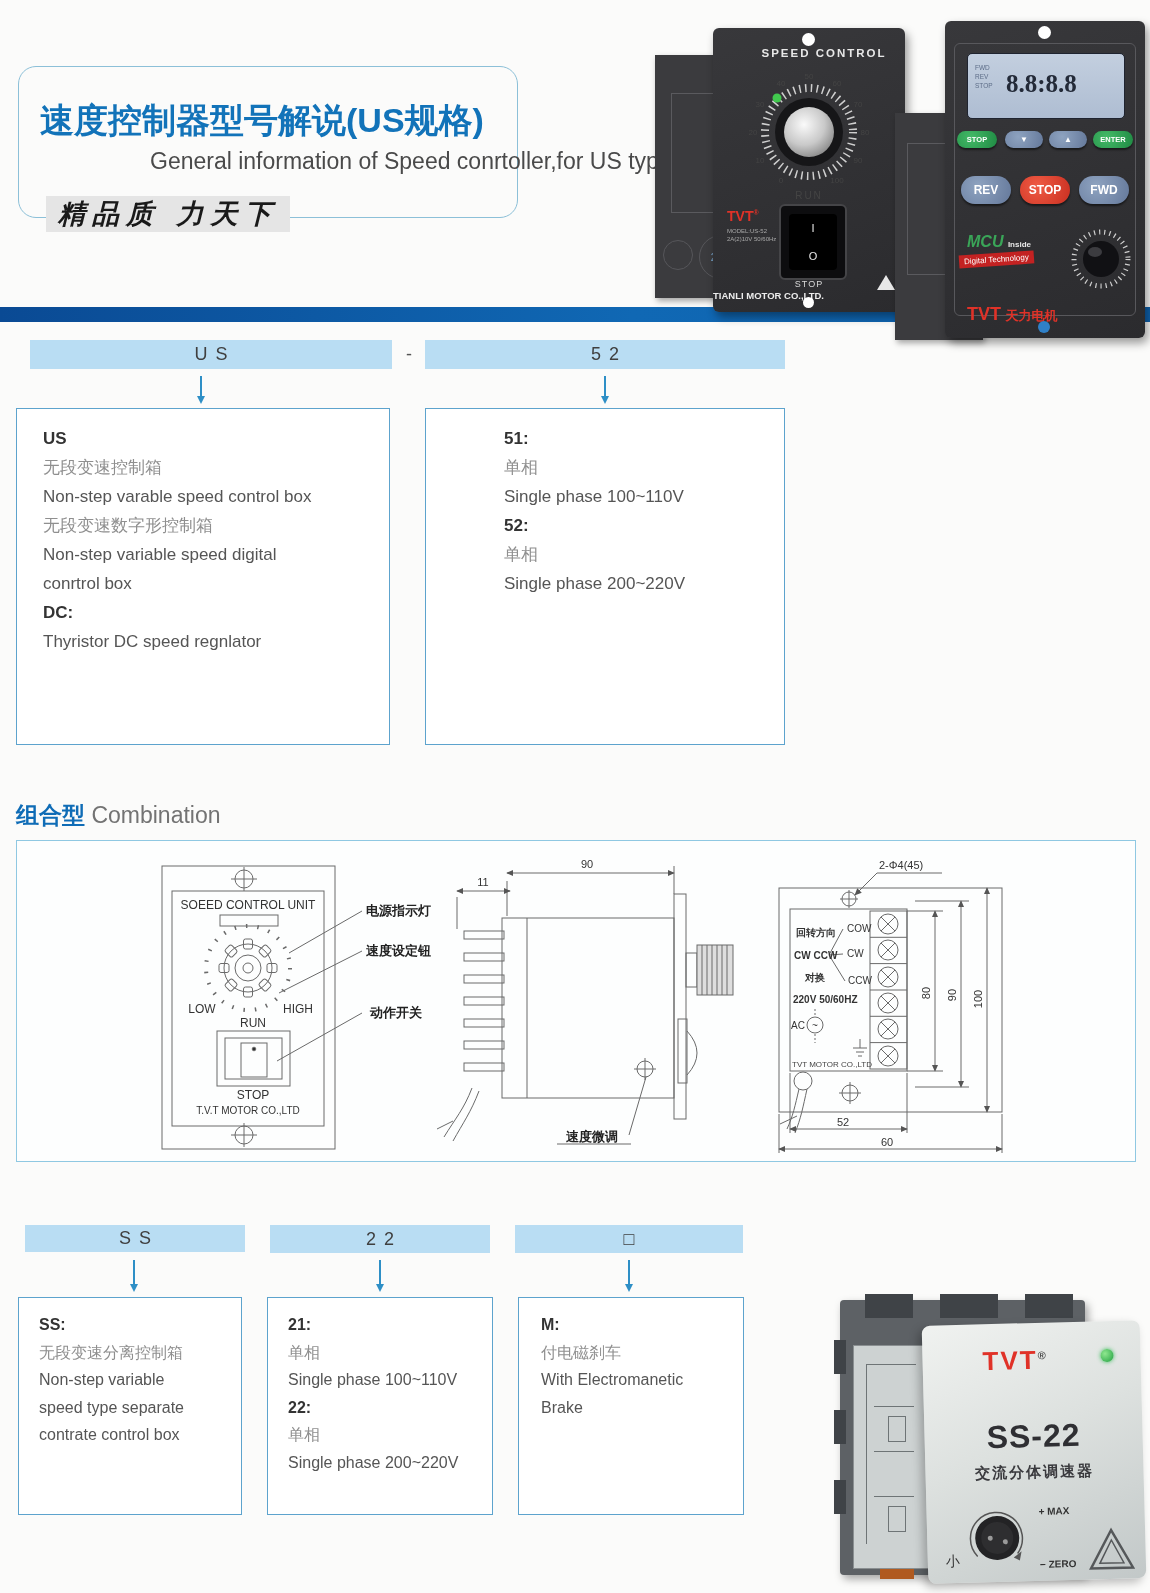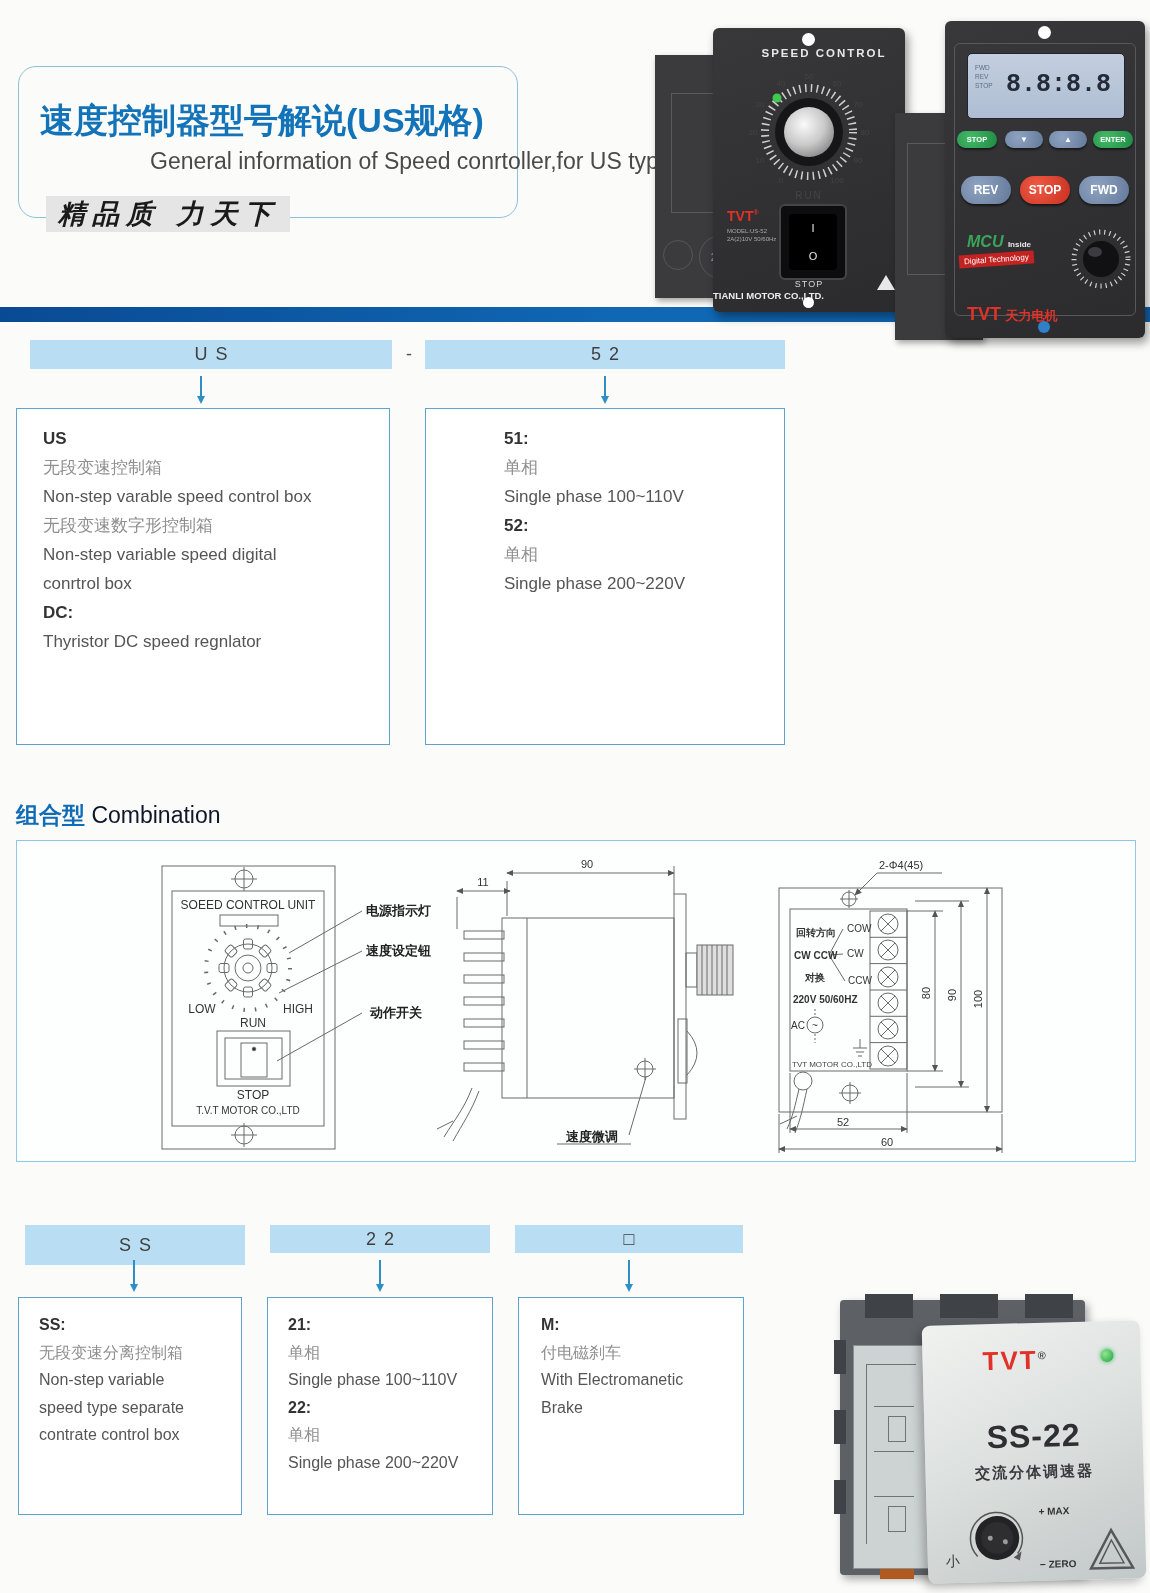--- a/index.html
+++ b/index.html
@@ -23,21 +23,21 @@
         border:4.5px solid transparent;border-top:8px solid #2e8fc6;}
   
   .expl-box{border:1px solid #5da3cd;background:#fff;box-sizing:border-box;}
   .expl-box .code{font-weight:bold;color:#333;}
   .expl-box .cn{color:#8f8f8f;}
   .expl-box .en{color:#555;}
   .r1 .line{font-size:17px;line-height:29px;}
   .r2 .line{font-size:16px;line-height:27.5px;}
   
   .sec-cn{font-size:23px;font-weight:bold;color:#0f6cb6;text-align:center;}
-  .sec-en{font-size:23px;color:#0f172a;}
+  .sec-en{font-size:23px;color:#737373;}
   
   .draw-panel{border:1.5px solid #8fc8e2;background:#fdfefe;}
   svg text{font-family:"Liberation Sans",sans-serif;fill:#444;}
   .dwg-t{font-size:12px;fill:#333;}
   .dwg-s{font-size:10px;fill:#333;}
   .dwg-dim{font-size:11px;fill:#333;}
   .dwg-lbl{font-size:13px;font-weight:bold;fill:#222;}
   
   .sidebox{background:#3b3b3e;box-shadow:2px 3px 6px rgba(0,0,0,.35);}
   .panel{background:linear-gradient(160deg,#38383b,#2b2b2e);border-radius:6px;
@@ -49,21 +49,21 @@
              border-radius:4px;color:#e8e8e8;display:flex;flex-direction:column;
              align-items:center;justify-content:space-around;font-size:11px;}
   .hole{background:#fff;border-radius:50%;}
   
   .pill{position:absolute;display:flex;align-items:center;justify-content:center;
         color:#fff;font-weight:bold;border-radius:12px;box-shadow:0 2px 2px rgba(0,0,0,.5);}
   .pill.green{background:radial-gradient(circle at 35% 35%,#43b967,#1f8a43);}
   .pill.slate{background:radial-gradient(circle at 35% 35%,#8ea3c0,#64789a);}
   .pill.red{background:radial-gradient(circle at 35% 35%,#ef5a43,#c92f21);}
   .lcd{background:linear-gradient(180deg,#c3cfdf,#aebdd2);border-radius:5px;border:1px solid #1f2430;}
-  .seg{font-family:Liberation Mono, monospace;font-weight:bold;color:#232a38;}
+  .seg{font-family:Liberation Serif, serif;font-weight:bold;color:#232a38;}
   .lcd-lab{font-size:6.5px;color:#5d6d88;line-height:9px;}
   
   .heatsink{background:#5d6165;border-radius:4px;box-shadow:3px 4px 8px rgba(0,0,0,.35);}
   .notch{background:#3f4347;}
   .ss-front{background:linear-gradient(155deg,#f0f2f0 0%,#dde1df 45%,#c2c8c8 100%);
             border-radius:8px;box-shadow:-4px 4px 10px rgba(0,0,0,.25);}
   .circuit{background:#cdd2d2;border:1px solid #8a8f91;}
   .cline{position:absolute;background:#6e7476;}
 </style>
 </head>
@@ -367,21 +367,21 @@
         <text x="776" y="162" class="dwg-s" style="font-weight:bold">220V 50/60HZ</text>
         <text x="774" y="188" class="dwg-s">AC</text>
         <text x="775" y="226" style="font-size:8px">TVT MOTOR CO.,LTD</text>
       </g>
       <text x="913" y="152" class="dwg-dim" text-anchor="middle" transform="rotate(-90 913 152)">80</text>
       <text x="939" y="154" class="dwg-dim" text-anchor="middle" transform="rotate(-90 939 154)">90</text>
       <text x="965" y="158" class="dwg-dim" text-anchor="middle" transform="rotate(-90 965 158)">100</text>
     </svg>
   </div>
 
-  <div class="abs chip" style="left:25px;top:1225px;width:220px;height:40px;">SS</div>
+  <div class="abs chip" style="left:25px;top:1225px;width:220px;height:27px;">SS</div>
   <div class="abs chip" style="left:270px;top:1225px;width:220px;height:28px;">22</div>
   <div class="abs chip" style="left:515px;top:1225px;width:228px;height:28px;letter-spacing:0;text-indent:0;">□</div>
   <div class="abs down-arrow" style="left:133px;top:1260px;height:28px;"></div>
   <div class="abs down-arrow" style="left:379px;top:1260px;height:28px;"></div>
   <div class="abs down-arrow" style="left:628px;top:1260px;height:28px;"></div>
 
   <div class="abs expl-box r2" style="left:18px;top:1297px;width:224px;height:218px;padding:13px 0 0 20px;">
     <div class="line code">SS:</div>
     <div class="line cn">无段变速分离控制箱</div>
     <div class="line en">Non-step variable</div>

